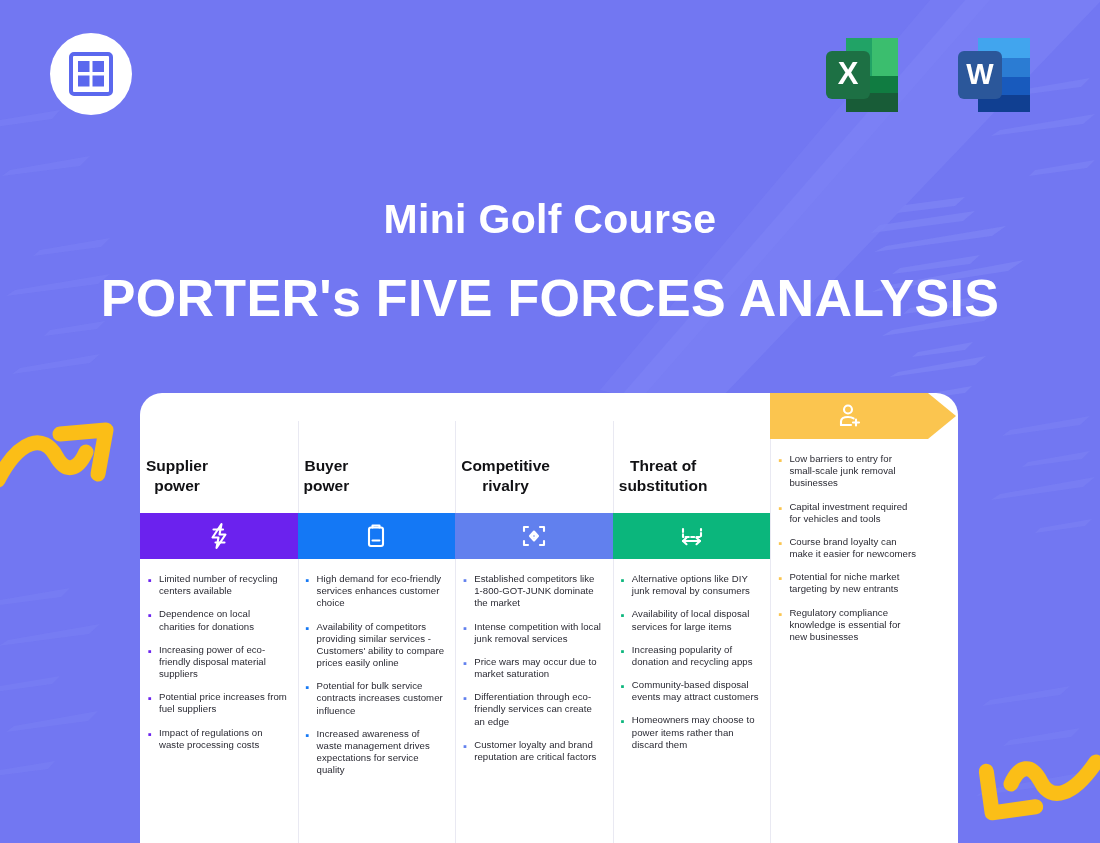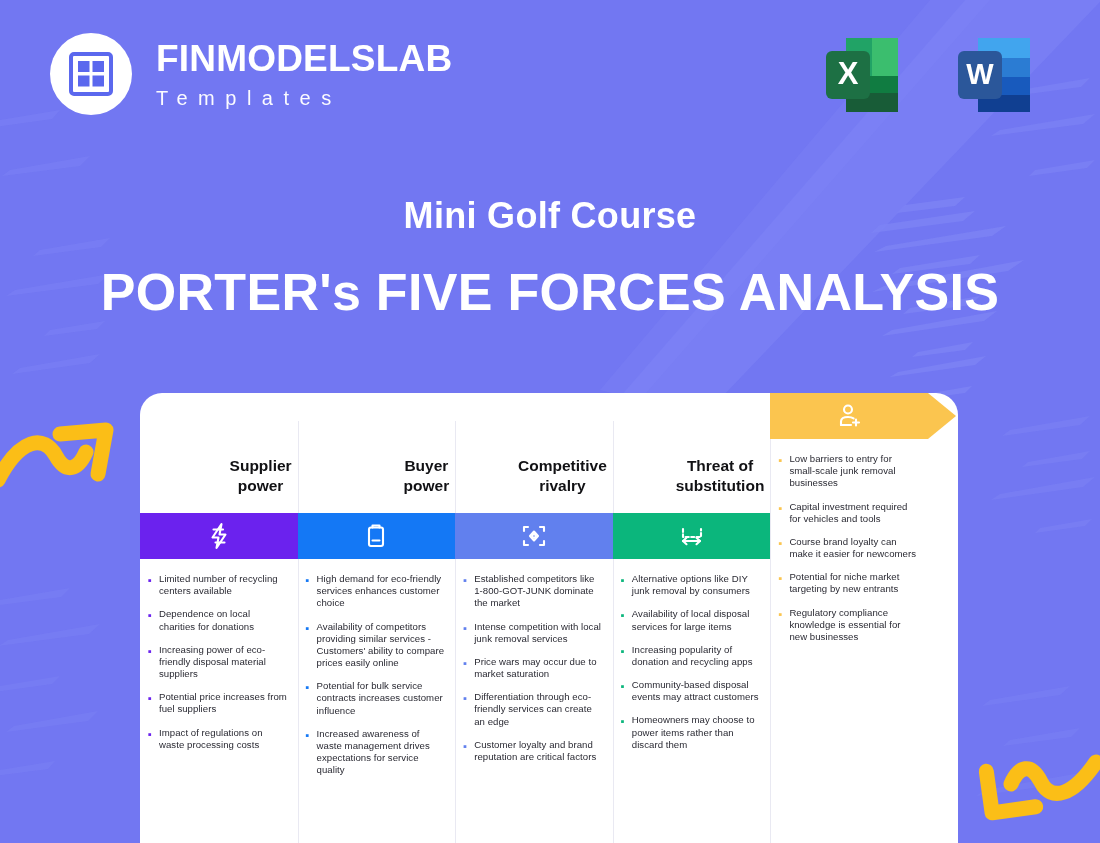--- a/index.html
+++ b/index.html
@@ -31,21 +31,21 @@
     color:#ffffff; font-size:20px; font-weight:300; letter-spacing:10.5px;
     line-height:1; margin-top:11px; opacity:.97;
   }
 
   #office-icons { position:absolute; right:60px; top:28px; display:flex; gap:42px; }
   .office-icon { width:90px; height:90px; position:relative; }
 
   
   #titles { position:absolute; top:195px; left:0; width:1100px; text-align:center; z-index:3; }
   #title-main {
-    color:#ffffff; font-size:36px; font-weight:bold; letter-spacing:.3px; line-height:1.18;
+    color:#ffffff; font-size:41px; font-weight:bold; letter-spacing:.3px; line-height:1.18;
   }
   #title-sub {
     color:#ffffff; font-size:52px; font-weight:bold; letter-spacing:.3px;
     line-height:1.18; margin-top:25px;
   }
 
   
   .deco-arrow { position:absolute; z-index:2; pointer-events:none; }
   #arrow-left  { left:-6px;  top:408px; }
   #arrow-right { left:975px; top:748px; }
@@ -60,21 +60,21 @@
   #table { position:relative; width:100%; height:100%; display:flex; }
 
   .col { position:relative; width:157.6px; flex:0 0 157.6px; height:100%; }
   .col + .col::before {
     content:""; position:absolute; left:0; top:28px; bottom:0;
     width:1px; background:#e9e9f2;
   }
 
   .col-head {
     height:74px; margin-top:46px;
-    display:flex; align-items:center; justify-content:flex-end; text-align:center;
+    display:flex; align-items:center; justify-content:flex-start; text-align:center;
     padding:0 6px;
   }
   .col-head-text {
     font-size:15.5px; font-weight:bold; color:#111114; line-height:1.28;
   }
 
   .col-band {
     height:46px; display:flex; align-items:center; justify-content:center;
     position:relative;
   }
@@ -156,24 +156,20 @@
   <div id="brand">
     <div id="brand-mark">
       <svg width="46" height="46" viewBox="0 0 46 46" aria-hidden="true">
         <rect x="3" y="3" width="40" height="40" rx="3" fill="none" stroke="#5B68EE" stroke-width="4"></rect>
         <rect x="10" y="10" width="11.5" height="11" fill="#5B68EE"></rect>
         <rect x="24.5" y="10" width="11.5" height="11" fill="#5B68EE"></rect>
         <rect x="10" y="24.5" width="11.5" height="11" fill="#5B68EE"></rect>
         <rect x="24.5" y="24.5" width="11.5" height="11" fill="#5B68EE"></rect>
       </svg>
     </div>
-    <div id="brand-text">
-      <div id="brand-name">FINMODELSLAB</div>
-      <div id="brand-sub">Templates</div>
-    </div>
   </div>
 
   <div id="office-icons">
     <div class="office-icon">
       <svg width="90" height="90" viewBox="0 0 90 90">
         <rect x="28" y="10" width="52" height="38" fill="#3BBE6E"></rect>
         <rect x="28" y="10" width="26" height="38" fill="#21A366"></rect>
         <rect x="28" y="48" width="52" height="17" fill="#107C41"></rect>
         <rect x="28" y="48" width="26" height="17" fill="#107C41"></rect>
         <rect x="28" y="65" width="52" height="19" fill="#185C37"></rect>

